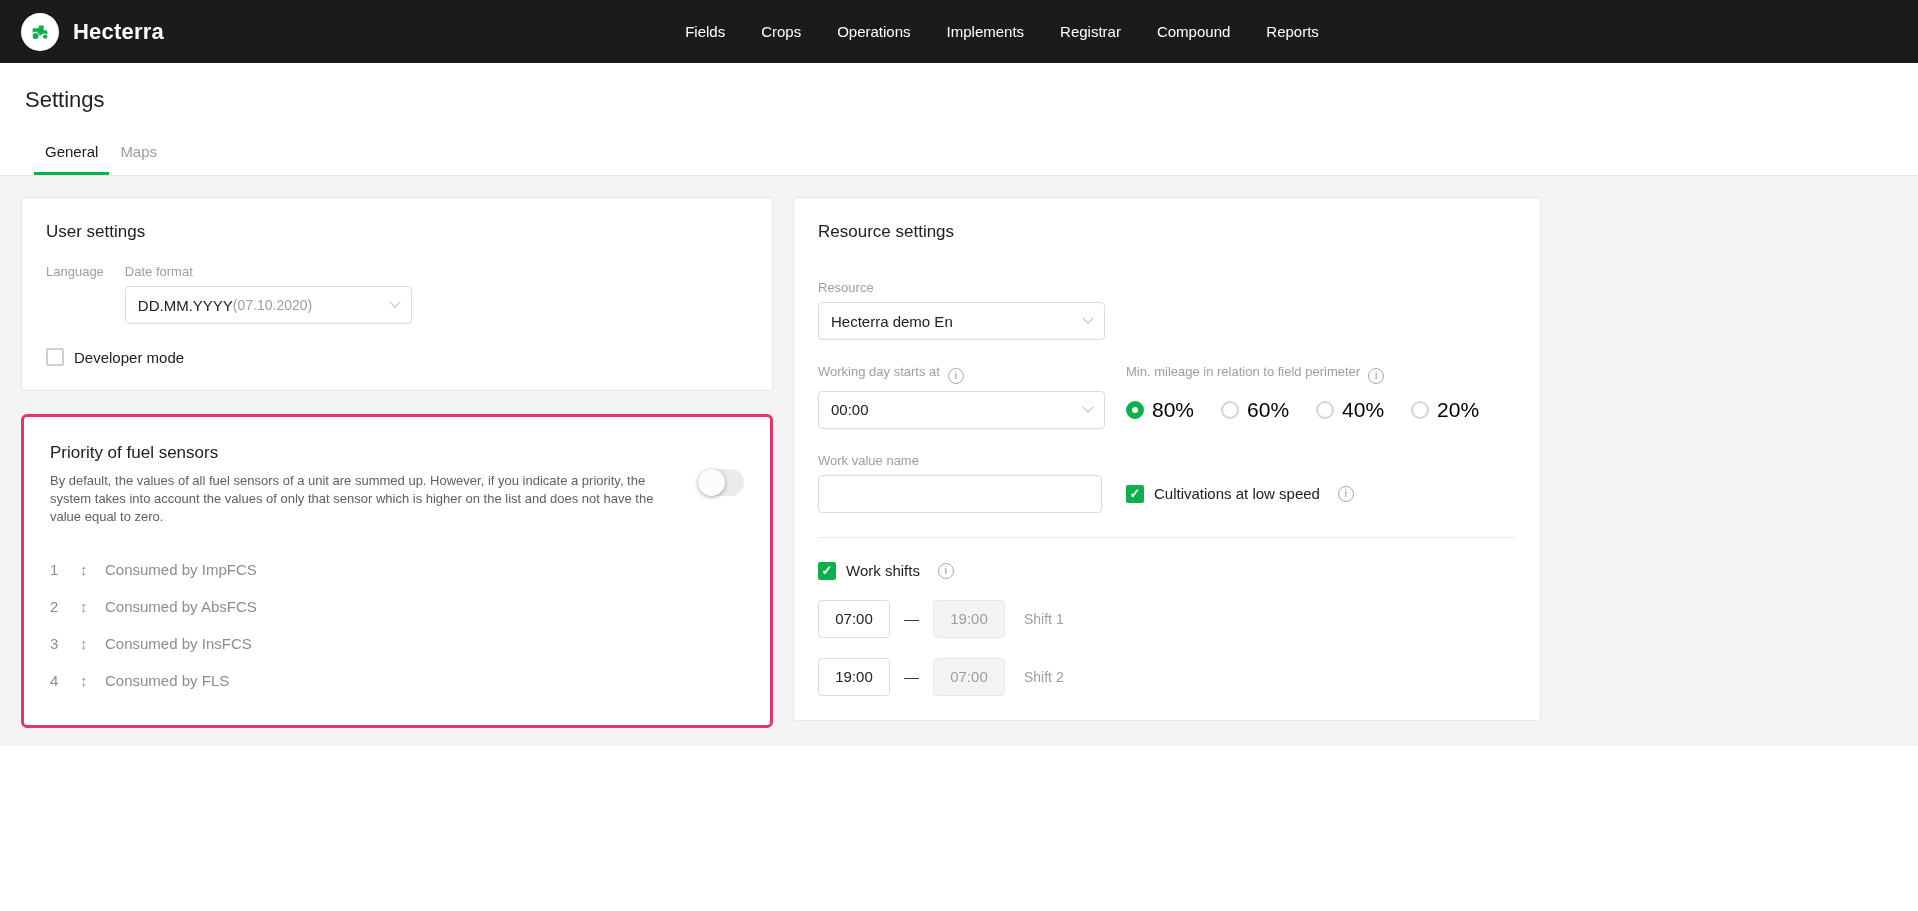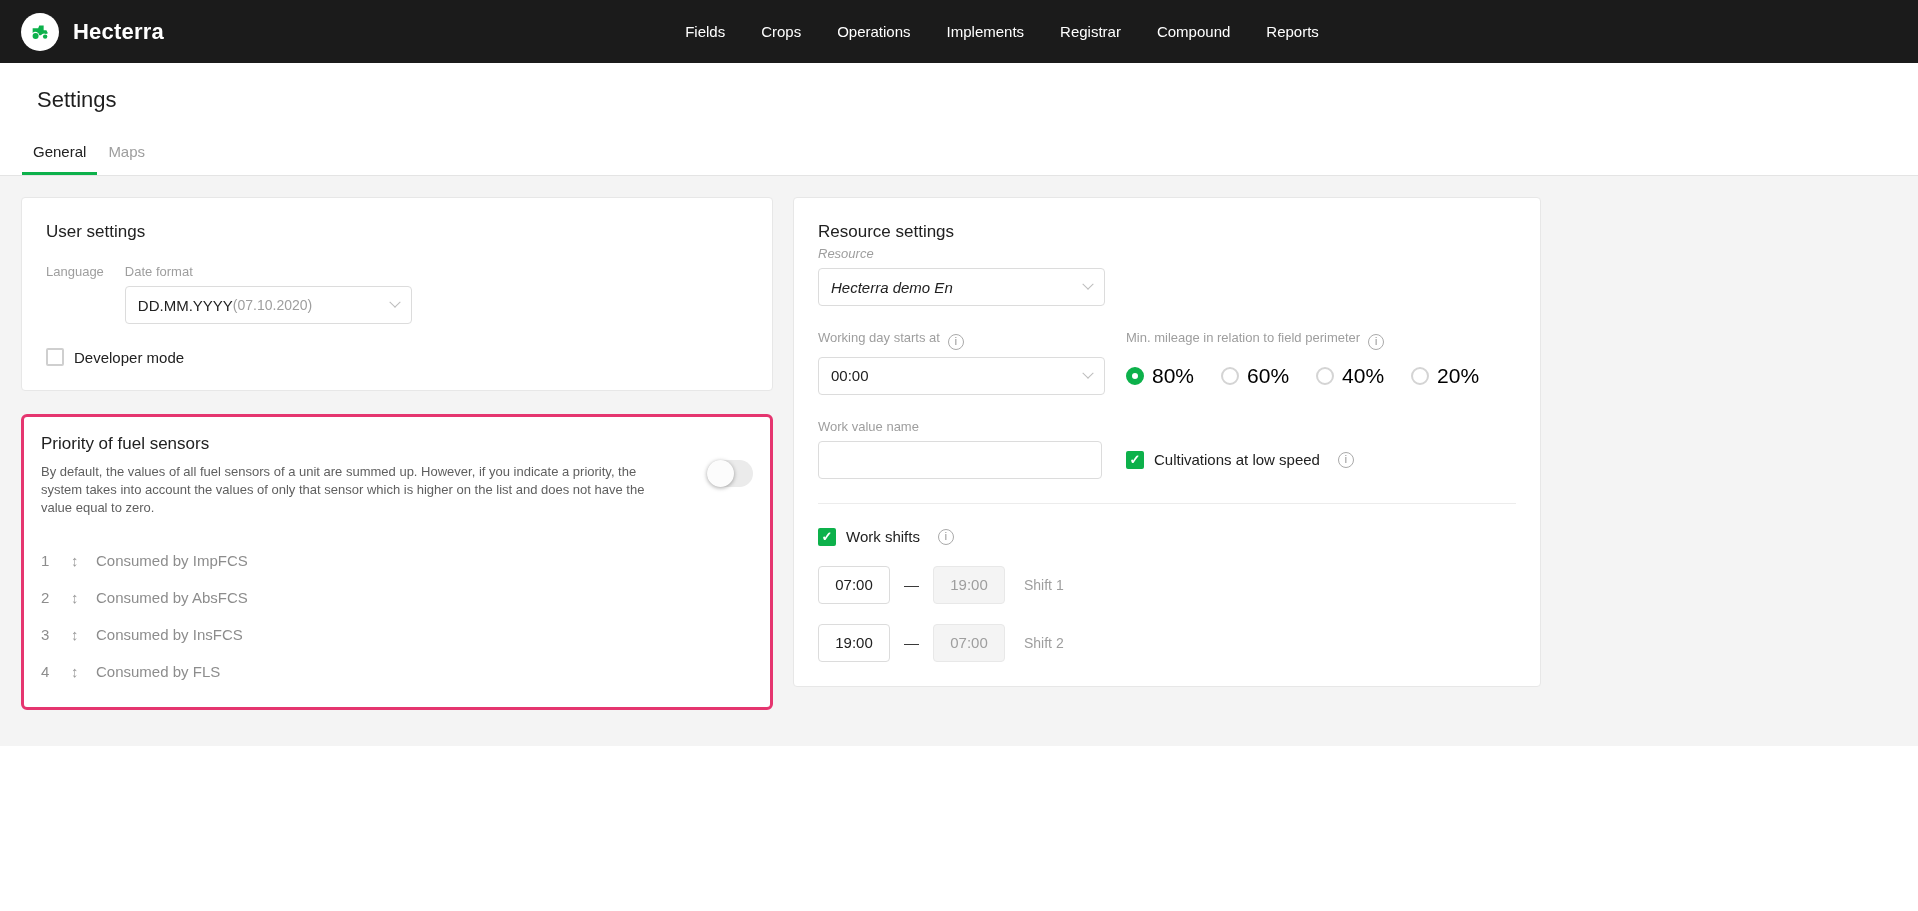--- a/index.html
+++ b/index.html
@@ -34,24 +34,24 @@
   }
   .logo svg path,.logo svg circle{fill:var(--accent);}
   .brand-name{color:#fff;font-size:22px;font-weight:600;margin-left:14px;letter-spacing:.2px;}
   .topnav{
     position:absolute;left:50%;transform:translateX(calc(-50% + 43px));
     display:flex;gap:36px;
   }
   .topnav a{color:#fff;font-size:15px;text-decoration:none;cursor:pointer;white-space:nowrap;}
 
   
-  .page-head{padding:24px 37px 18px;background:#fff;}
+  .page-head{padding:24px 25px 18px;background:#fff;}
   .page-head h1{font-size:22px;font-weight:500;color:#1f1f1f;}
   .tabs{
-    display:flex;padding:0 22px;background:#fff;
+    display:flex;padding:0 34px;background:#fff;
     border-bottom:1px solid #e4e4e4;
   }
   .tab{
     padding:0 11px;height:44px;display:flex;align-items:center;
     font-size:15px;color:#9e9e9e;cursor:pointer;border-bottom:3px solid transparent;
   }
   .tab.active{color:#212121;font-weight:500;border-bottom-color:var(--accent);}
 
   
   .content{
@@ -93,39 +93,39 @@
   .checkbox.checked::after{content:"✓";color:#fff;font-size:13px;font-weight:bold;line-height:1;}
 
   .info-icon{
     display:inline-flex;width:16px;height:16px;border:1px solid #aaa;border-radius:50%;
     align-items:center;justify-content:center;
     font-size:10px;color:#8a8a8a;font-style:normal;margin-left:8px;flex-shrink:0;
     cursor:default;vertical-align:-3px;
   }
 
   
-  .card.highlighted{border:3px solid var(--highlight);border-radius:6px;padding:17px;}
+  .card.highlighted{border:3px solid var(--highlight);border-radius:6px;padding:26px;}
   .priority-head{display:flex;justify-content:space-between;align-items:flex-start;}
   .priority-desc{font-size:13px;color:#5f5f5f;line-height:1.4;max-width:625px;margin-top:9px;}
   .toggle{
     width:46px;height:27px;border-radius:14px;background:#ebebeb;
     position:relative;cursor:pointer;flex-shrink:0;margin-top:26px;
   }
   .toggle .knob{
     position:absolute;left:0;top:0;width:27px;height:27px;border-radius:50%;
     background:#fcfcfc;box-shadow:0 1px 4px rgba(0,0,0,.35);
   }
   .priority-list{list-style:none;margin-top:24px;}
   .priority-list li{display:flex;align-items:center;height:37px;font-size:15px;}
   .priority-num{width:30px;color:#8d8d8d;}
   .drag-handle{width:25px;color:#9e9e9e;font-size:15px;cursor:grab;}
   .priority-label{color:#8d8d8d;}
 
   
-  .res-field{margin-top:4px;font-style:italic;}
+  .res-field{margin-top:38px;}
   .two-col{display:flex;margin-top:24px;}
   .two-col .left{width:308px;}
   .two-col .right{flex:1;}
   .radio-row{display:flex;align-items:center;gap:27px;height:38px;}
   .radio{display:flex;align-items:center;gap:8px;font-size:21px;color:#000000;cursor:pointer;}
   .rcircle{width:18px;height:18px;border-radius:50%;border:2px solid #d4d4d4;background:#fff;flex-shrink:0;}
   .radio.checked .rcircle{border:6px solid var(--accent);}
   input.textfield{
     width:284px;height:38px;border:1px solid #dcdcdc;border-radius:4px;
     padding:0 12px;font-size:15px;font-family:"Liberation Sans",sans-serif;color:#212121;outline:none;

